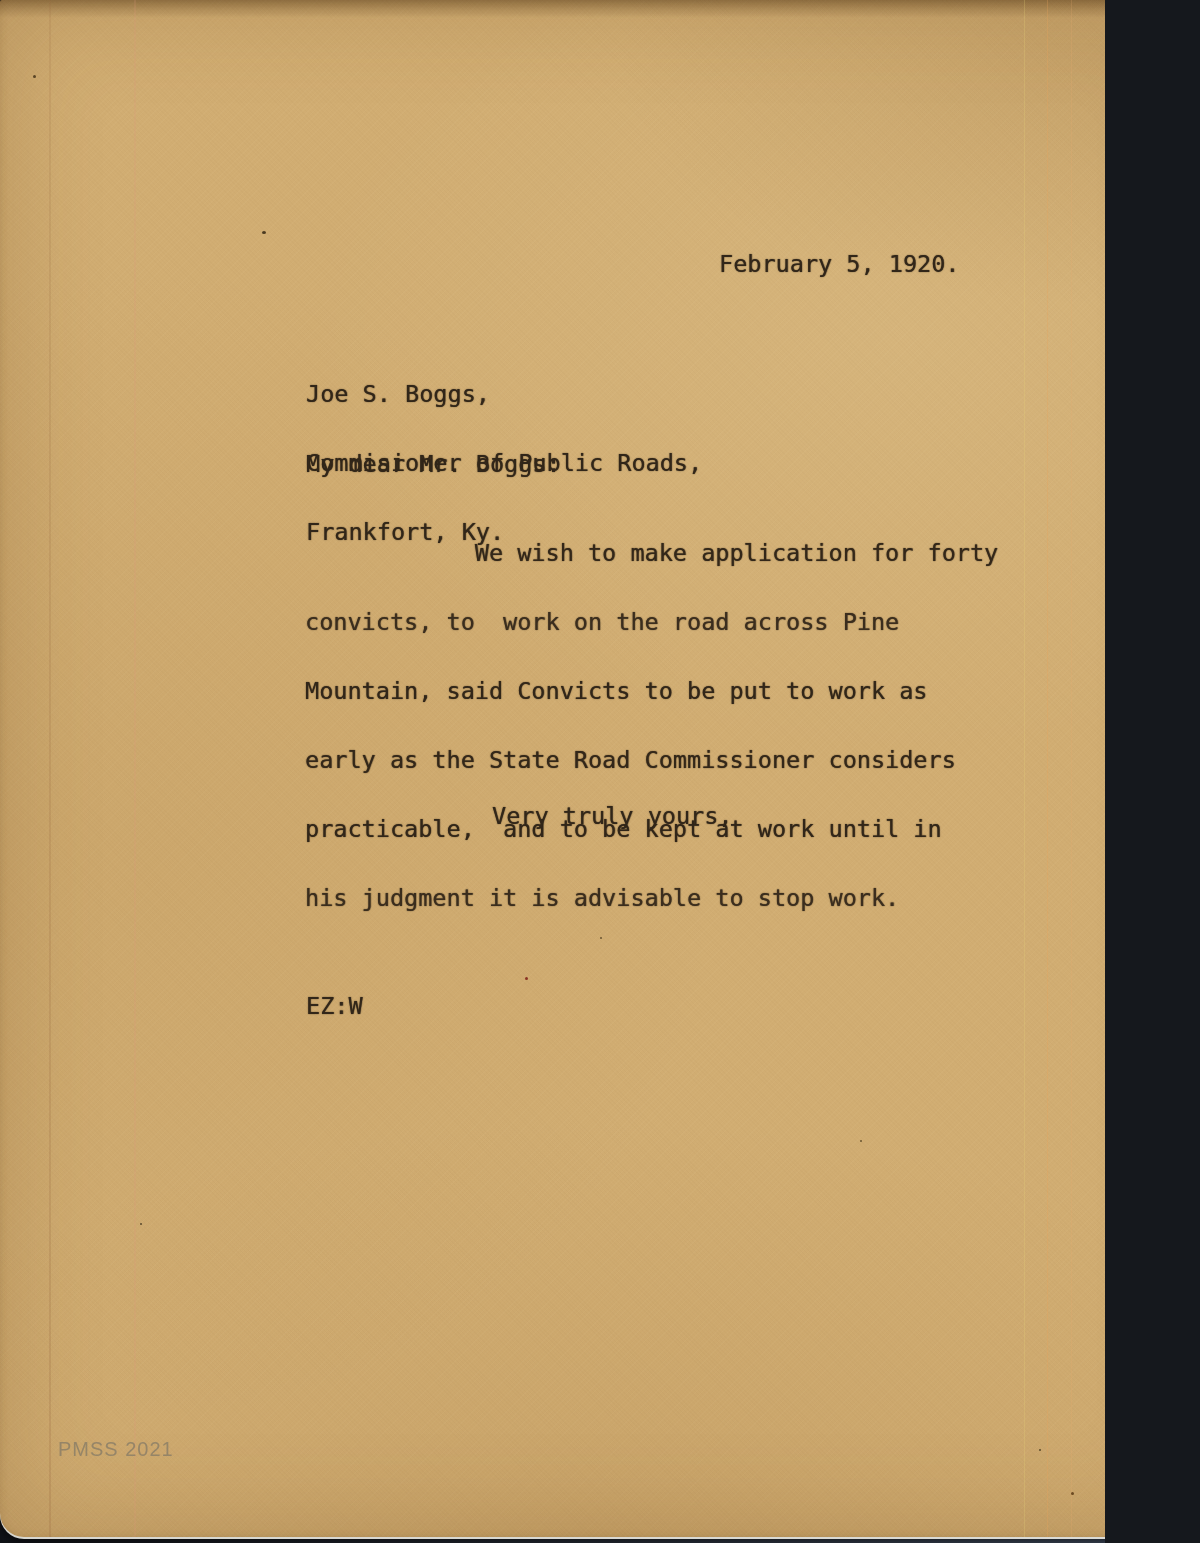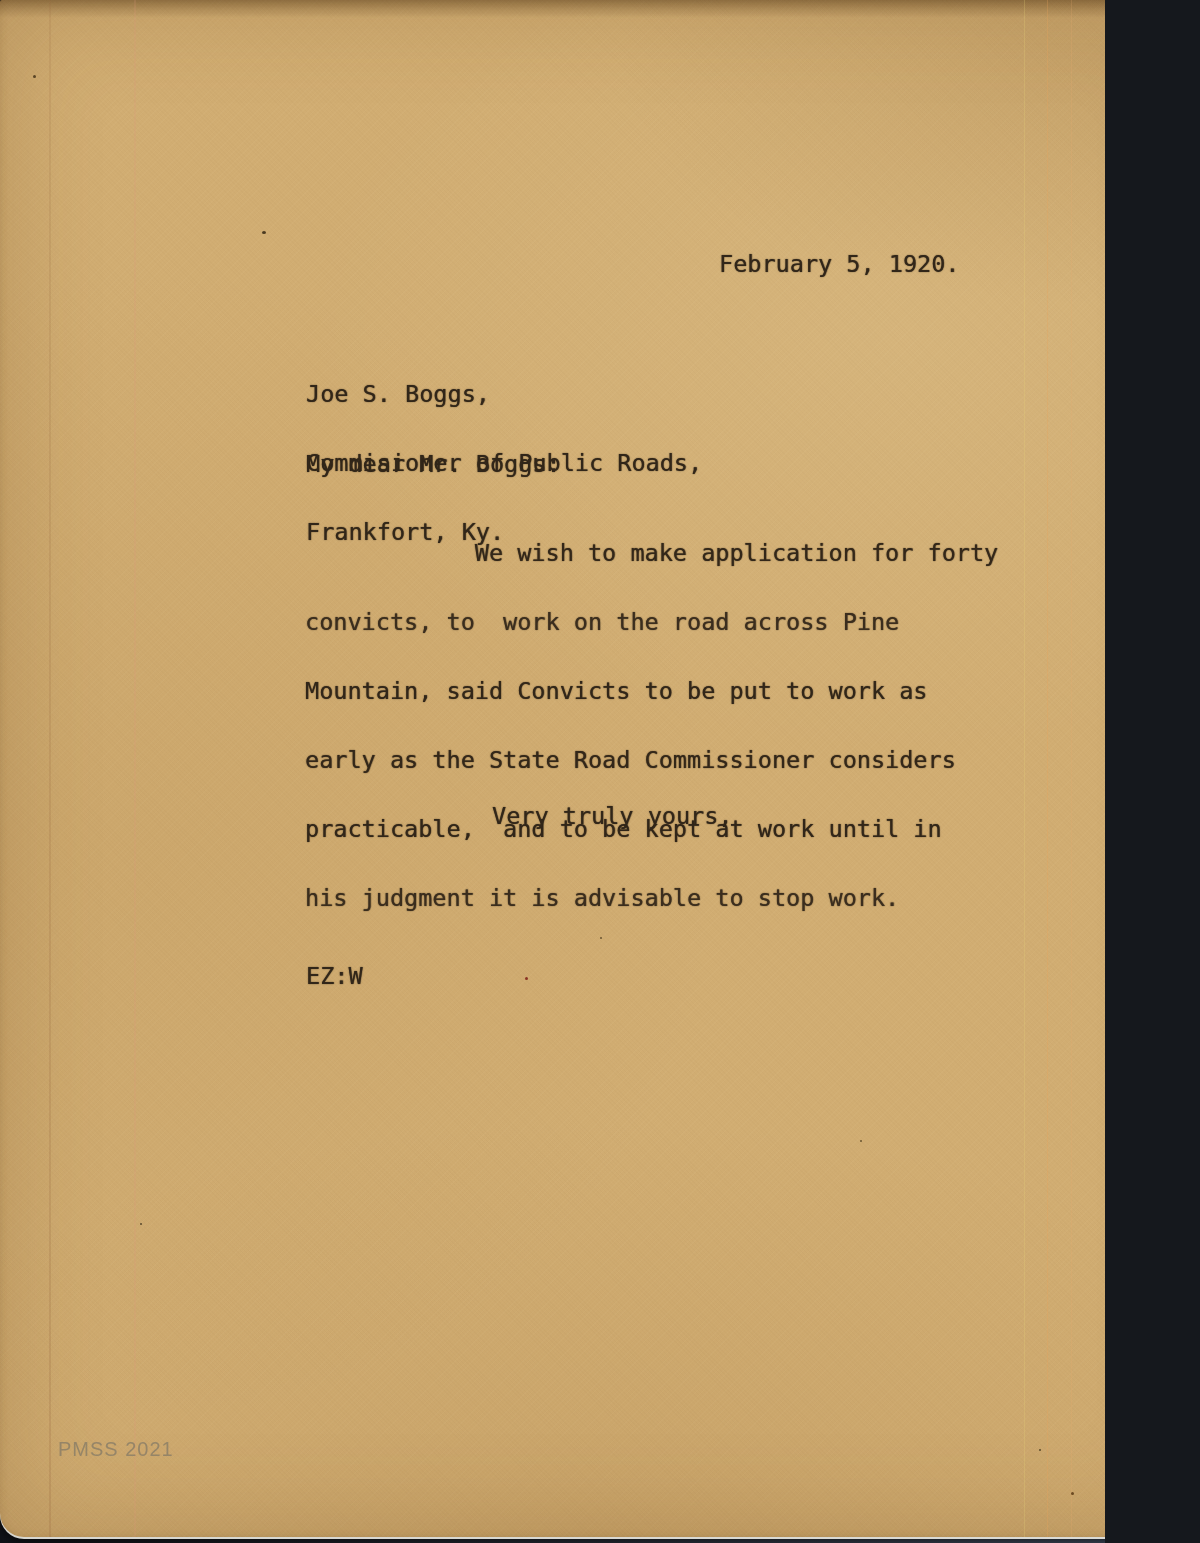--- a/index.html
+++ b/index.html
@@ -66,21 +66,21 @@
   }
   .letter .line { white-space: pre; }
   .para .line:nth-child(2n)   { opacity: 0.94; }
   .para .line:nth-child(3n+1) { opacity: 0.99; }
   .date       { top: 253px; left: 719px; }
   .recipient  { top: 337px; left: 306px; }
   .salutation { top: 453px; left: 306px; text-align: right; }
   .para-1     { top: 496px; left: 305px; }
   .para-2     { top: 663px; left: 305px; }
   .closing    { top: 805px; left: 492px; }
-  .initials   { top: 965px; left: 306px; }
+  .initials   { top: 995px; left: 306px; }
   .watermark {
     position: absolute;
     top: 1438px; left: 58px;
     font-family: "Liberation Sans", sans-serif;
     font-size: 20px;
     letter-spacing: 1px;
     color: rgba(105,105,100,0.55);
   }
 </style>
 </head>

